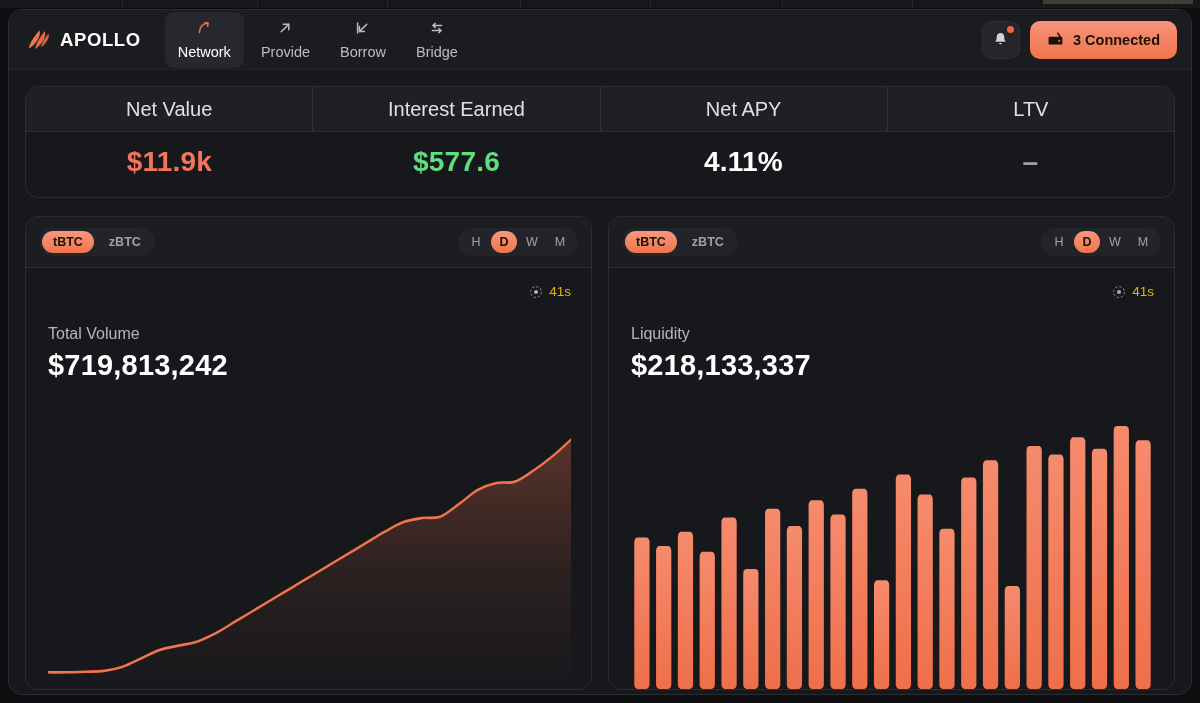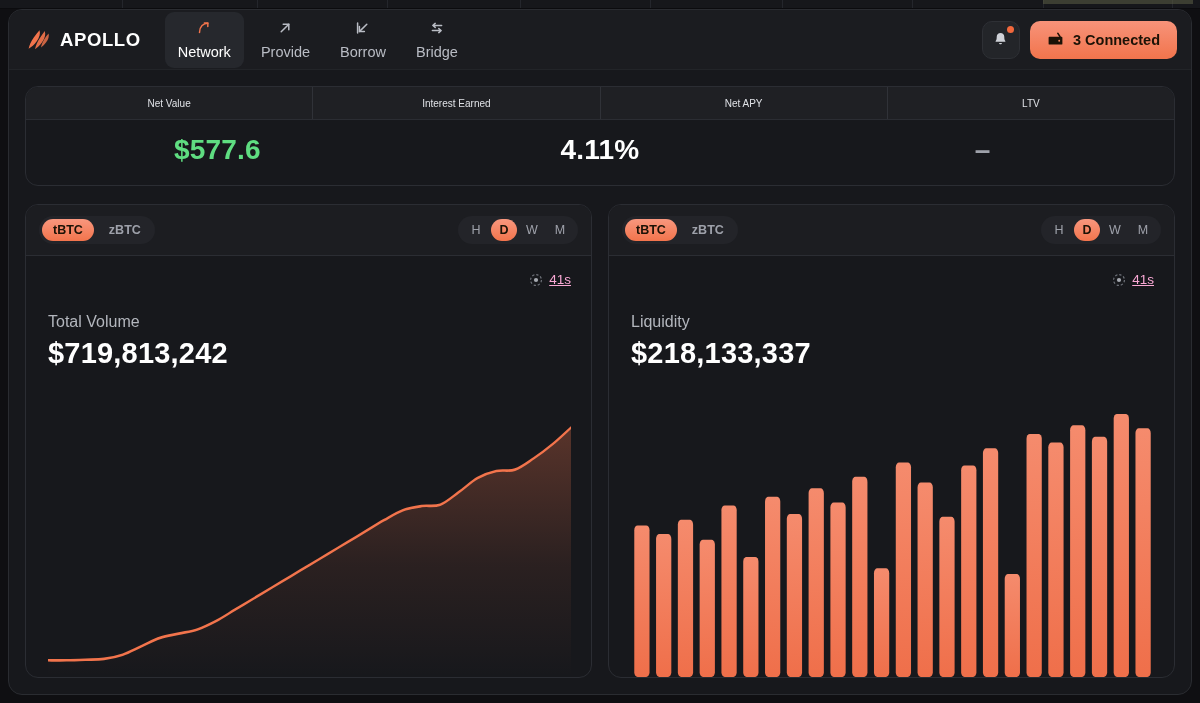--- a/index.html
+++ b/index.html
@@ -127,21 +127,21 @@
     display: flex;
     background: #1f2024;
     border-radius: 12px 12px 0 0;
     border-bottom: 1px solid #2b2d33;
   }
   .stats-head .cell {
     flex: 1;
     text-align: center;
     padding: 11px 0 10px;
     color: #dfe1e6;
-    font-size: 10px;
+    font-size: 20px;
     border-right: 1px solid #303238;
   }
   .stats-head .cell:last-child { border-right: none; }
 
   .stats-body { display: flex; padding: 14px 0 19px; }
   .stats-body .cell {
     flex: 1;
     text-align: center;
     font-size: 28px;
     font-weight: 600;
@@ -230,24 +230,23 @@
     display: flex; align-items: flex-start;
     justify-content: space-between;
   }
   .chart-label {
     color: #b3b6bd;
     font-size: 16px;
     margin-top: 41px;
   }
   .refresh {
     display: flex; align-items: center; gap: 6px;
-    color: #f9a8d4;
+    color: #eab308;
     font-size: 13.5px;
     cursor: pointer;
-    text-decoration: underline;
   }
   .chart-value {
     color: #ffffff;
     font-size: 29px;
     font-weight: 600;
     letter-spacing: .2px;
     margin-top: 6px;
   }
   .plot { flex: 1; position: relative; margin-top: 10px; }
   .plot svg { position: absolute; inset: 0; width: 100%; height: 100%; display: block; }
@@ -350,20 +349,21 @@
   <div class="content">
 
     <div class="stats-card">
       <div class="stats-head">
         <div class="cell">Net Value</div>
         <div class="cell">Interest Earned</div>
         <div class="cell">Net APY</div>
         <div class="cell">LTV</div>
       </div>
       <div class="stats-body">
+        <div class="cell v-orange">$11.9k</div>
         <div class="cell v-green">$577.6</div>
         <div class="cell v-white">4.11%</div>
         <div class="cell v-dim">–</div>
       </div>
     </div>
 
     <div class="chart-row">
 
       <div class="chart-card">
         <div class="chart-toolbar">

